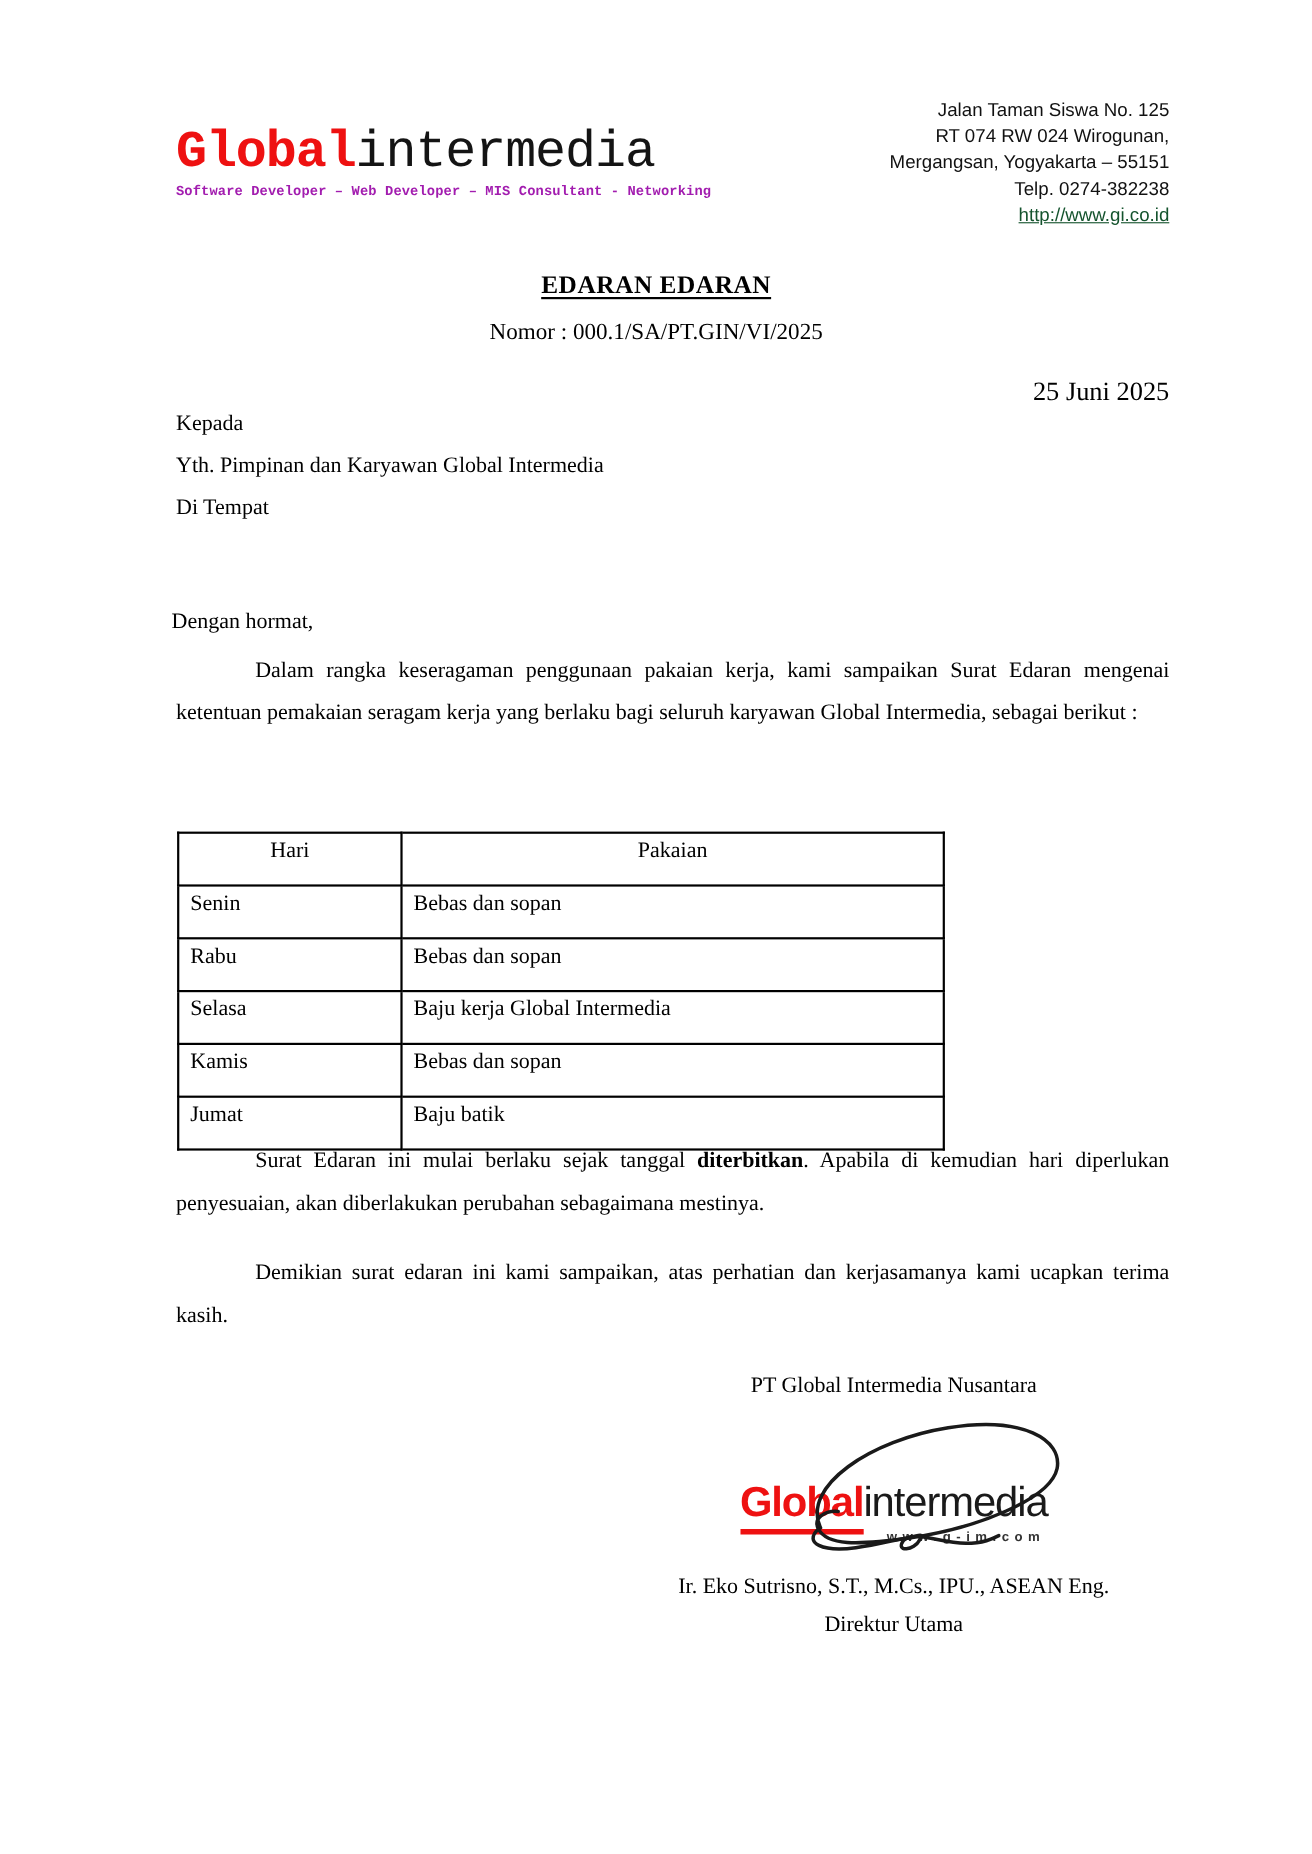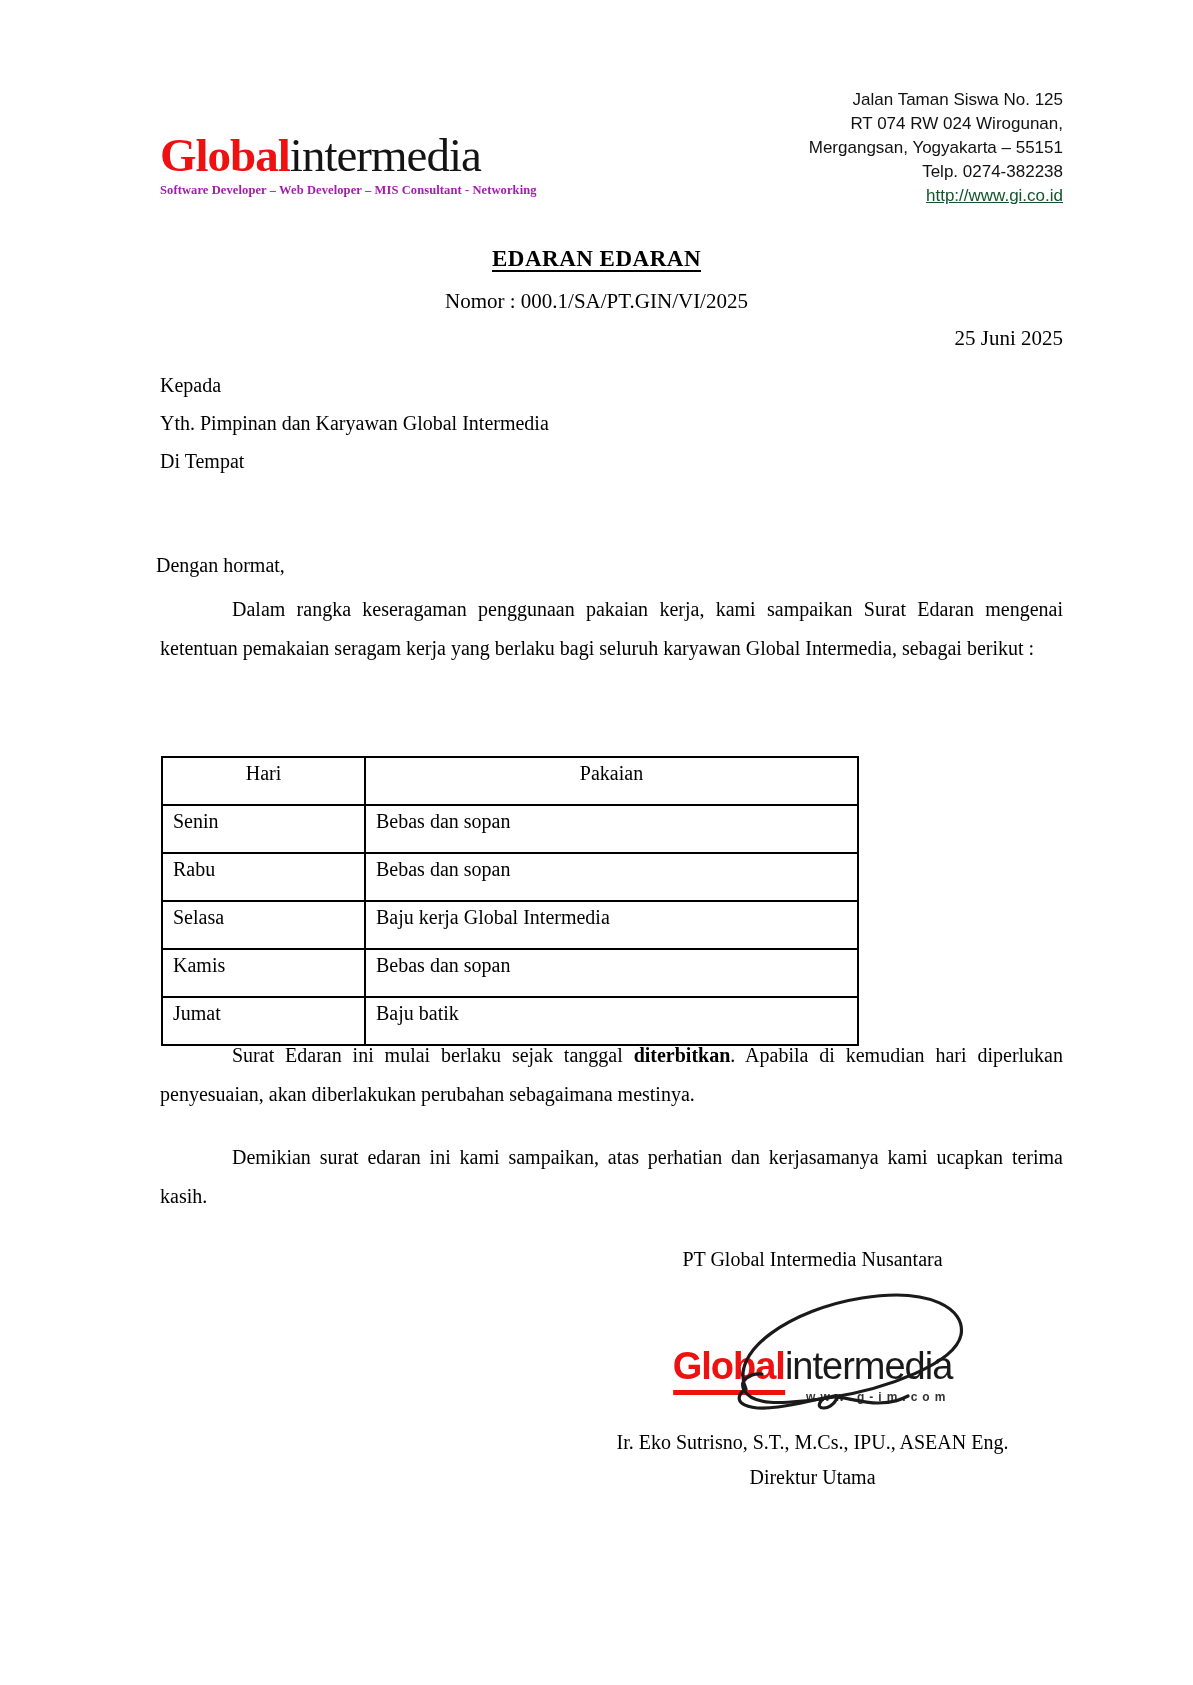--- a/index.html
+++ b/index.html
@@ -8,21 +8,21 @@
     width: 1193px;
     height: 1685px;
     margin: 0 auto;
     background: #ffffff;
     font-family: "Liberation Serif", serif;
     color: #000;
     overflow: hidden;
   }
 
   
-  .logo-block { position: absolute; left: 160px; top: 116px; font-family: Liberation Serif, serif; margin-top: 16px; }
+  .logo-block { position: absolute; left: 160px; top: 116px; font-family: Liberation Mono, monospace; }
   .logo-text { font-size: 47px; font-weight: bold; letter-spacing: -1px; line-height: 1; white-space: nowrap; }
   .logo-text .brand-red { color: #ee1111; }
   .logo-text .brand-dark { color: #141414; font-weight: normal; }
   .logo-tagline {
     font-size: 12.5px; font-weight: bold; color: #a21caf;
     margin-top: 4px; letter-spacing: 0.1px; white-space: nowrap;
   }
 
   .address-block {
     position: absolute; top: 88px; right: 130px;
@@ -36,22 +36,22 @@
     position: absolute; top: 246px; left: 0; width: 100%;
     text-align: center; font-size: 23px; font-weight: bold;
     text-decoration: underline; text-underline-offset: 4px; text-decoration-thickness: 2px;
     letter-spacing: 0.5px;
   }
   .letter-number {
     position: absolute; top: 289px; left: 0; width: 100%;
     text-align: center; font-size: 21px;
   }
   .letter-date {
-    position: absolute; top: 326px; right: 130px;
-    font-size: 21px;
+    position: absolute; top: 344px; right: 130px;
+    font-size: 24px;
     text-align: center;
   }
 
   
   .recipient { position: absolute; left: 160px; top: 366px; font-size: 20px; line-height: 38px; }
 
   
   .salutation { position: absolute; left: 156px; top: 554px; font-size: 20px; }
   .para {
     position: absolute; left: 160px; width: 903px;

